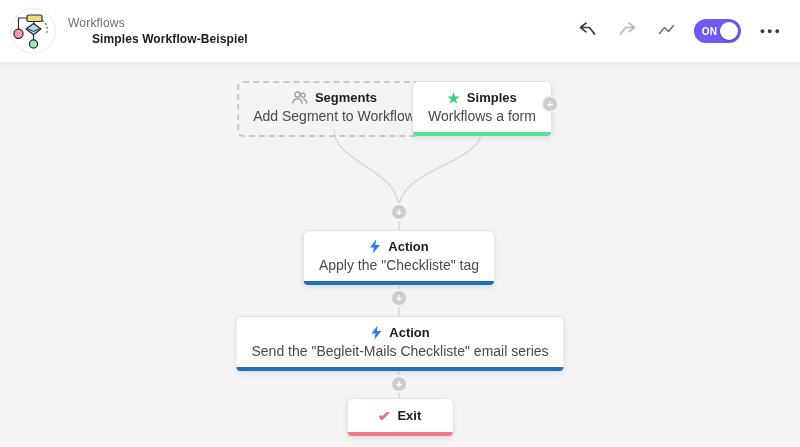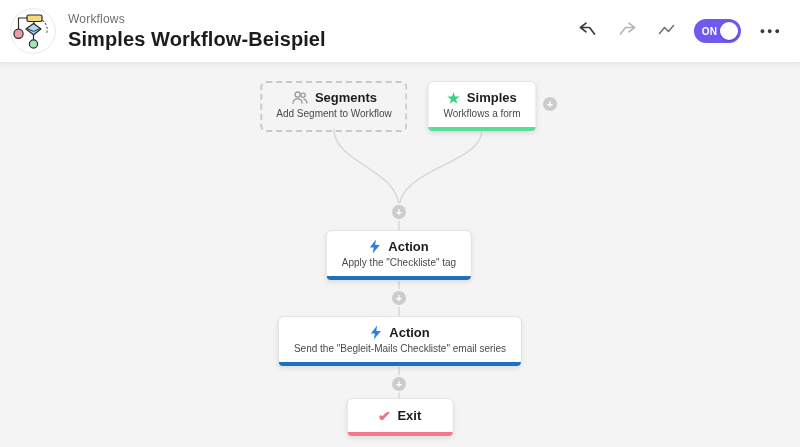--- a/index.html
+++ b/index.html
@@ -6,42 +6,42 @@
   html,body { width:800px; height:447px; overflow:hidden; background:#fff;
     font-family:"Liberation Sans", sans-serif; }
 
   
   .header { position:relative; height:62px; background:#fff; display:flex;
     align-items:center; padding:0 16px 0 10px; z-index:5;
     box-shadow:0 2px 5px rgba(0,0,0,0.07); }
   .logo-badge { width:46px; height:46px; flex:0 0 auto; }
   .head-text { margin-left:12px; display:flex; flex-direction:column; justify-content:center; }
   .breadcrumb { font-size:12px; color:#6e6e73; letter-spacing:0.2px; margin-bottom:2px; cursor:pointer; }
-  .page-title { font-size:20px; font-weight:bold; color:#1c1c1e; letter-spacing:0.1px; }
+  .page-title { font-size:12px; font-weight:bold; color:#1c1c1e; letter-spacing:0.1px;margin-left:24px; }
   .head-right { margin-left:auto; display:flex; align-items:center; gap:17px; }
   .icon-btn { background:none; border:none; cursor:pointer; display:flex;
     align-items:center; justify-content:center; padding:2px; }
   .toggle { width:47px; height:24px; border-radius:12px; background:#6E5AEF;
     position:relative; border:none; cursor:pointer; display:flex; align-items:center; }
   .toggle-label { color:#fff; font-size:10px; font-weight:bold; margin-left:8px; letter-spacing:0.3px; }
   .toggle-knob { position:absolute; right:3px; top:3px; width:18px; height:18px;
     border-radius:50%; background:#fff; box-shadow:0 1px 2px rgba(0,0,0,0.25); }
   .more-btn { font-size:9px; letter-spacing:2px; color:#3a3a3a; font-weight:bold; }
 
   
   .canvas { position:relative; width:800px; height:437px; background:#f4f4f5; }
   .wires { position:absolute; left:0; top:0; z-index:1; }
 
   .node { position:absolute; transform:translateX(-50%); z-index:2;
     background:#fff; border:1px solid #e3e3e4; border-radius:6px;
     padding:8px 15px 12px; text-align:center; white-space:nowrap; cursor:pointer;
     box-shadow:0 2px 4px rgba(0,0,0,0.08); }
   .node-title { display:flex; align-items:center; justify-content:center; gap:7px;
     font-size:13px; font-weight:bold; color:#1d1d1f; }
-  .node-sub { margin-top:3px; font-size:10px; color:#49494d; }
+  .node-sub { margin-top:3px; font-size:14px; color:#49494d; }
   .node-dashed { background:transparent; border:2px dashed #c9c9cb; box-shadow:none;
     padding:7px 14px 11px; }
   .accent { position:absolute; left:0; right:0; bottom:0; height:4px;
     border-radius:0 0 5px 5px; }
   .accent-green { background:#57DF95; }
   .accent-blue  { background:#1D70BA; }
   .accent-pink  { background:#F2798B; }
   .node-exit { padding:9px 31px 13px; }
 
   .glyph-star  { color:#3DCF80; font-size:14px; line-height:1; }

